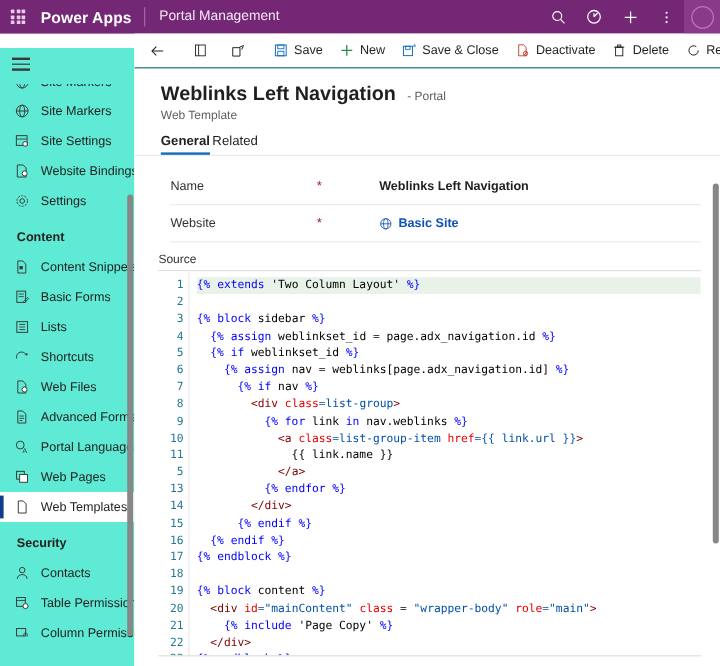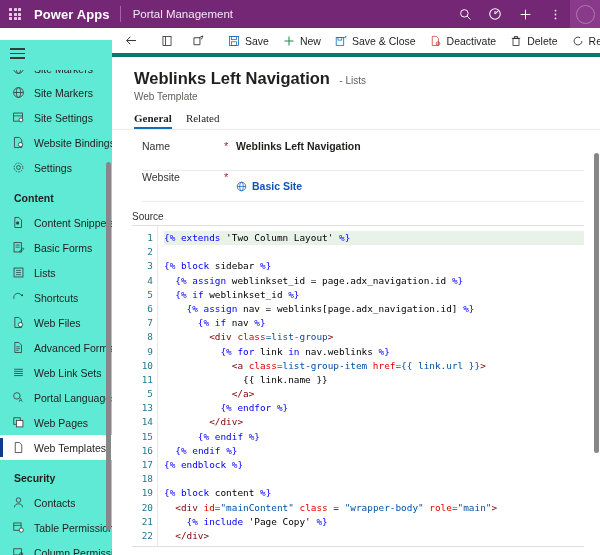--- a/index.html
+++ b/index.html
@@ -98,57 +98,58 @@
     background: #878787; border-radius: 3px;
   }
 
   
   .main {
     position: absolute; left: 112px; top: 28px; width: 488px; height: 527px;
     background: #fff; overflow: hidden;
   }
   .cmdbar {
     height: 29px; display: flex; align-items: center;
-    border-bottom: 4px solid #0f766e;
+    border-bottom: 1px solid #0f766e;
     padding-left: 6px; gap: 0px;
   }
   .cmdbtn {
     display: flex; align-items: center; height: 29px; padding: 0 7px;
     font-size: 10.5px; color: #201f1e; cursor: pointer; white-space: nowrap;
   }
   .cmdbtn .gl { margin-right: 5px; display:flex; align-items:center;}
   .cmdsep { width: 1px; height: 17px; background: #e1dfdd; margin: 0 2px; }
 
   
   .rec-head { padding: 12px 0 0 22px; }
   .rec-title {
     font-size: 16.5px; font-weight: bold; color: #201f1e; display: inline;
   }
   .rec-saved { font-size: 10px; color: #605e5c; margin-left: 5px; }
   .rec-sub { font-size: 10px; color: #605e5c; margin-top: 3px; }
 
-  .tabs { display: flex; padding: 10px 0 0 22px; gap: 14px; font-family: Liberation Serif, serif; }
+  .tabs { display: flex; padding: 10px 0 0 22px; gap: 2px; }
   .tab {
     font-size: 11px; color: #201f1e; padding-bottom: 5px; cursor: pointer;
     position: relative;
   }
   .tab.active { font-weight: bold; }
   .tab.active::after {
     content: ""; position: absolute; left: 0; right: 0; bottom: 0;
     height: 2px; background: #0f6cbd;
   }
   .tabs-underline {
     height: 1px; background: #edebe9; margin: 0 0 0 0;
   }
 
   
   .formwrap { padding: 10px 16px 0 30px; }
   .field {
-    display: flex; height: 31px;
+    display: flex; align-items: center; height: 31px;
     border-bottom: 1px solid #edebe9;
+    gap: 40px;
   }
   .field .flabel {
     width: 82px; font-size: 10.5px; color: #323130; flex: 0 0 82px;
   }
   .field .req { color: #a4262c; font-size: 11px; width: 12px; flex:0 0 12px;}
   .field .fval { font-size: 10.5px; font-weight: bold; color: #201f1e; }
   .field .flink {
     font-size: 10.5px; font-weight: bold; color: #0f53b5; display: flex; align-items: center; cursor: pointer;
   }
   .field .flink .gico { margin-right: 5px; display: flex; }
@@ -366,31 +367,20 @@
           <svg width="13" height="13" viewBox="0 0 16 16">
               <path d="M3.5 1.8h5l3.2 3.2v9.2H3.5z" fill="none" stroke="#3b3a39" stroke-width="1"></path>
               <line x1="5.2" y1="7" x2="9.8" y2="7" stroke="#3b3a39" stroke-width="0.9"></line>
               <line x1="5.2" y1="9.4" x2="9.8" y2="9.4" stroke="#3b3a39" stroke-width="0.9"></line>
               <line x1="5.2" y1="11.6" x2="8" y2="11.6" stroke="#3b3a39" stroke-width="0.9"></line>
             </svg>
         </div>
         <div class="lbl">Advanced Forms</div>
       </div>
 
-      <div class="nav-item">
-        <div class="ico">
-          <svg width="13" height="13" viewBox="0 0 16 16">
-              <line x1="2.6" y1="4" x2="13.4" y2="4" stroke="#3b3a39" stroke-width="1"></line>
-              <line x1="2.6" y1="6.6" x2="13.4" y2="6.6" stroke="#3b3a39" stroke-width="1"></line>
-              <line x1="2.6" y1="9.2" x2="13.4" y2="9.2" stroke="#3b3a39" stroke-width="1"></line>
-              <line x1="2.6" y1="11.8" x2="13.4" y2="11.8" stroke="#3b3a39" stroke-width="1"></line>
-            </svg>
-        </div>
-        <div class="lbl">Web Link Sets</div>
-      </div>
 
       <div class="nav-item">
         <div class="ico">
           <svg width="13" height="13" viewBox="0 0 16 16">
               <circle cx="6" cy="6" r="4" fill="none" stroke="#3b3a39" stroke-width="1"></circle>
               <text x="8.2" y="14" font-size="7" fill="#3b3a39" font-family="sans-serif">A</text>
             </svg>
         </div>
         <div class="lbl">Portal Languages</div>
       </div>
@@ -546,21 +536,21 @@
               <path d="M13.2 8a5.2 5.2 0 1 1-2.2-4.2" fill="none" stroke="#201f1e" stroke-width="1.1"></path>
             </svg>
         </span>
         <span>Refresh</span>
       </div>
 
     </div>
 
     <div class="rec-head">
       <span class="rec-title">Weblinks Left Navigation</span>
-      <span class="rec-saved">- Lists</span>
+      <span class="rec-saved">- Portal</span>
       <div class="rec-sub">Web Template</div>
     </div>
 
     <div class="tabs">
       <div class="tab active">General</div>
       <div class="tab">Related</div>
     </div>
     <div class="tabs-underline"></div>
 
     <div class="formwrap">

